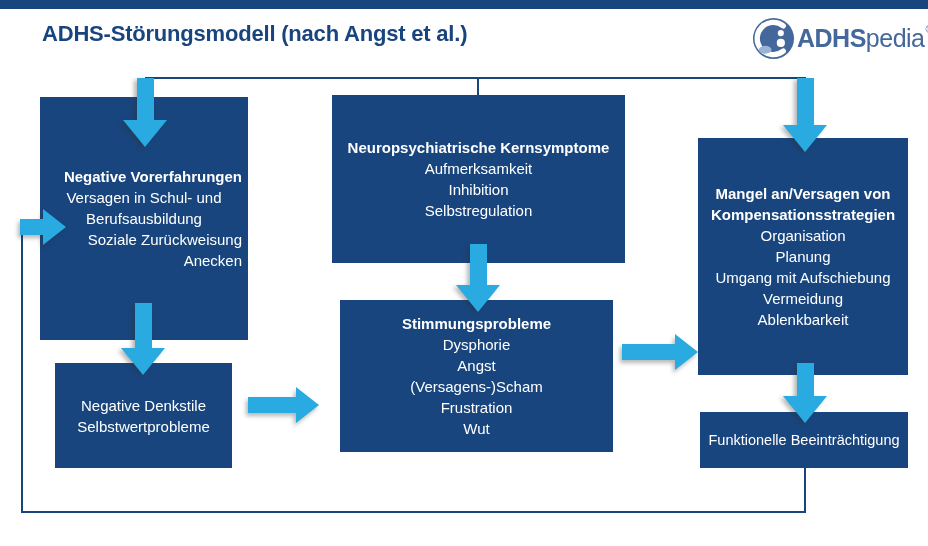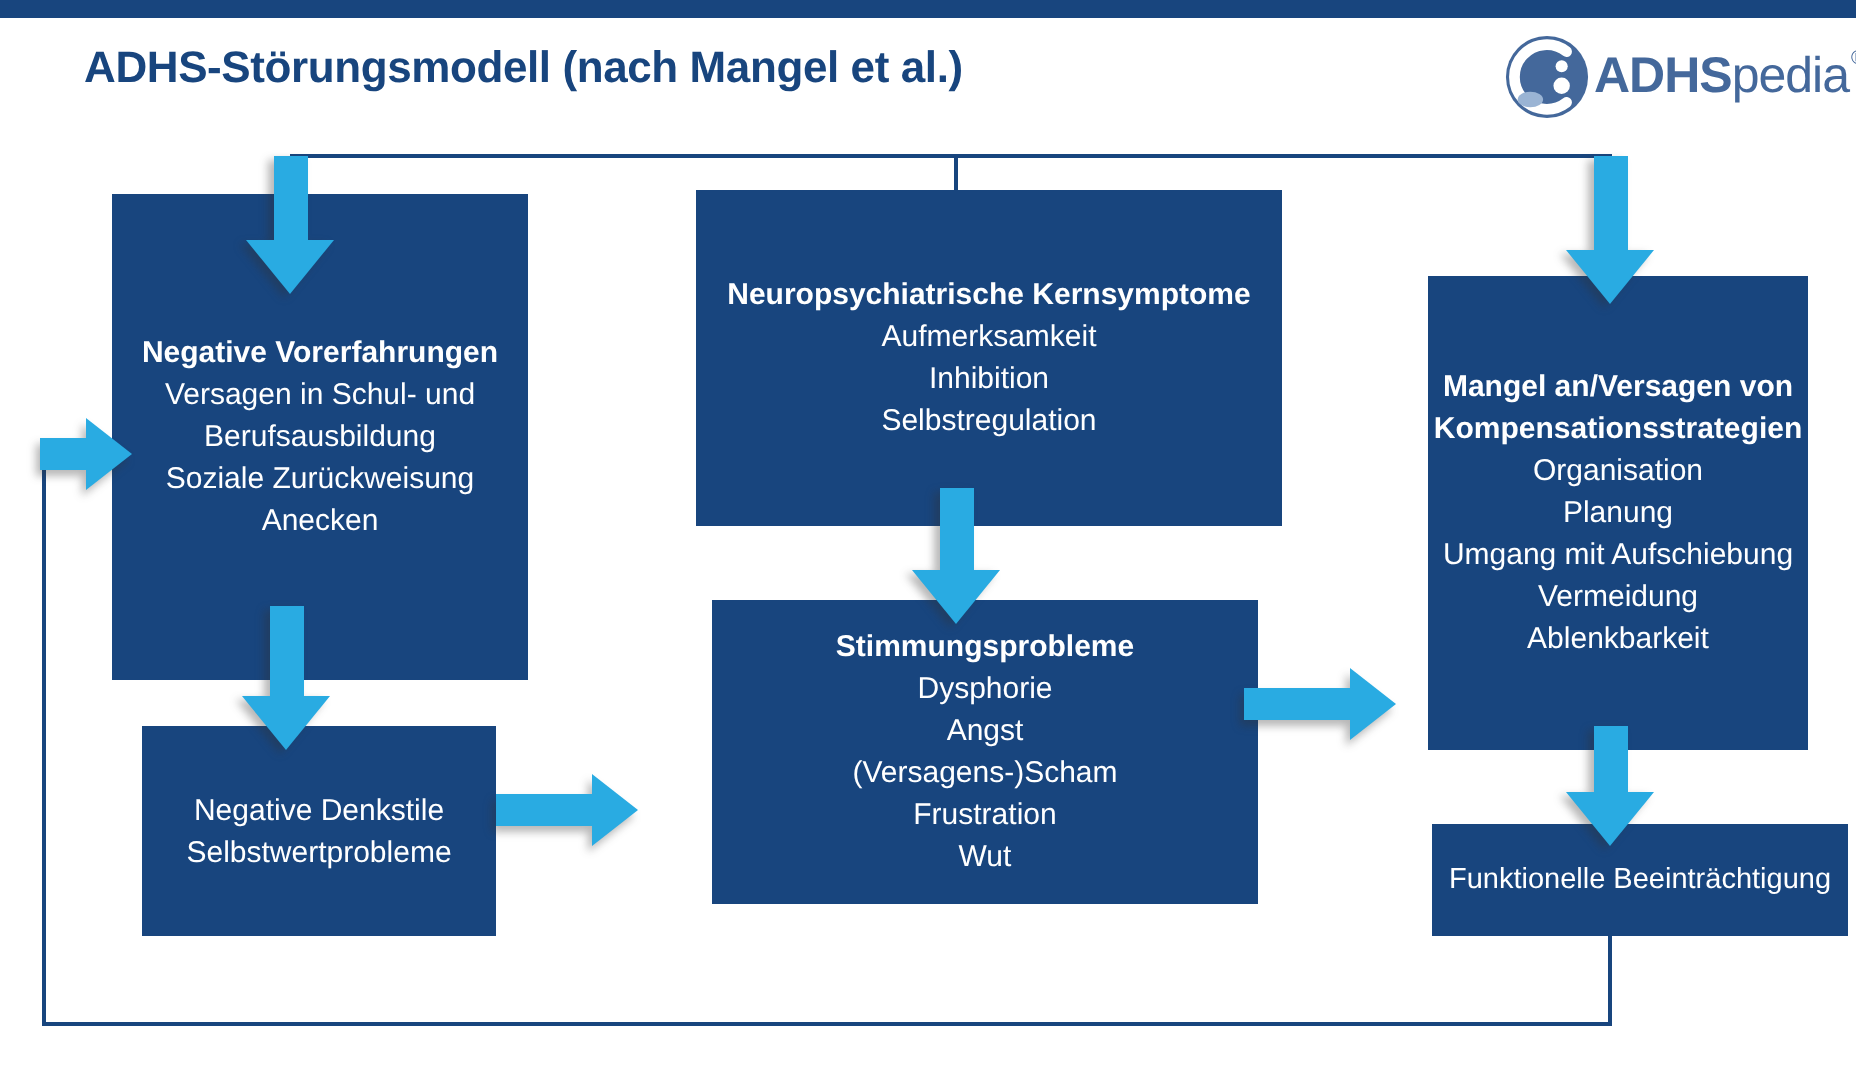--- a/index.html
+++ b/index.html
@@ -23,21 +23,20 @@
   .logo-text{font-size:25px;color:var(--logo-blue);letter-spacing:-0.5px;white-space:nowrap;margin-left:2px;}
   .logo-bold{font-weight:700;}
   .logo-light{font-weight:400;}
   .logo-reg{font-size:10px;vertical-align:14px;margin-left:1px;}
   
   .box{
     position:absolute;background:var(--navy);color:#ffffff;
     display:flex;flex-direction:column;justify-content:center;align-items:center;
     text-align:center;font-size:15px;line-height:21px;padding:0 6px;box-sizing:border-box;
     z-index:2;
-    margin-left:16px;
   }
   .box-heading{font-weight:700;}
   
   .line{position:absolute;background:var(--navy);z-index:1;}
   
   .arrow-down{position:absolute;width:44px;display:flex;flex-direction:column;align-items:center;
     filter:drop-shadow(-3px 2px 2px rgba(50,50,50,0.35));z-index:5;}
   .ad-shaft{width:17px;background:var(--cyan);}
   .ad-head{width:0;height:0;border-left:22px solid transparent;border-right:22px solid transparent;
     border-top:27px solid var(--cyan);}
@@ -47,54 +46,54 @@
   .ar-head{width:0;height:0;border-top:18px solid transparent;border-bottom:18px solid transparent;
     border-left:23px solid var(--cyan);}
 </style>
 </head>
 <body>
 
 <div id="stage">
 
   <div class="topbar"></div>
 
-  <div class="page-title">ADHS-Störungsmodell (nach Mangel et al.)</div>
+  <div class="page-title">ADHS-Störungsmodell (nach Angst et al.)</div>
 
   <div class="logo">
     <svg class="logo-icon" viewBox="0 0 44 44" aria-hidden="true">
       <circle cx="22" cy="22" r="21" fill="#44689b"></circle>
       <path d="M32 9 A16.5 16.5 0 1 0 32 35" stroke="#ffffff" stroke-width="5.5" fill="none" stroke-linecap="round"></path>
       <circle cx="29.5" cy="16.5" r="3.1" fill="#ffffff"></circle>
       <circle cx="29.5" cy="26.5" r="4.2" fill="#ffffff"></circle>
       <ellipse cx="13.5" cy="33.5" rx="6.5" ry="4" fill="#9ab4d4"></ellipse>
     </svg>
     <div class="logo-text"><span class="logo-bold">ADHS</span><span class="logo-light">pedia</span><span class="logo-reg">®</span></div>
   </div>
 
   <div class="line" style="left:145px;top:77px;width:661px;height:2px;"></div>
   <div class="line" style="left:477px;top:77px;width:2px;height:20px;"></div>
   <div class="line" style="left:804px;top:468px;width:2px;height:45px;"></div>
   <div class="line" style="left:21px;top:511px;width:785px;height:2px;"></div>
   <div class="line" style="left:21px;top:227px;width:2px;height:286px;"></div>
 
-  <div class="box" style="left:40px;top:97px;width:208px;height:243px;">
+  <div class="box" style="left:40px;top:97px;width:208px;height:243px;align-items:flex-end;">
     <div class="box-heading">Negative Vorerfahrungen</div>
     <div>Versagen in Schul- und Berufsausbildung</div>
     <div>Soziale Zurückweisung</div>
     <div>Anecken</div>
   </div>
 
   <div class="box" style="left:332px;top:95px;width:293px;height:168px;">
     <div class="box-heading">Neuropsychiatrische Kernsymptome</div>
     <div>Aufmerksamkeit</div>
     <div>Inhibition</div>
     <div>Selbstregulation</div>
   </div>
 
-  <div class="box" style="left:698px;top:138px;width:190px;height:237px;">
+  <div class="box" style="left:698px;top:138px;width:210px;height:237px;">
     <div class="box-heading">Mangel an/Versagen von Kompensationsstrategien</div>
     <div>Organisation</div>
     <div>Planung</div>
     <div>Umgang mit Aufschiebung</div>
     <div>Vermeidung</div>
     <div>Ablenkbarkeit</div>
   </div>
 
   <div class="box" style="left:55px;top:363px;width:177px;height:105px;">
     <div>Negative Denkstile</div>

